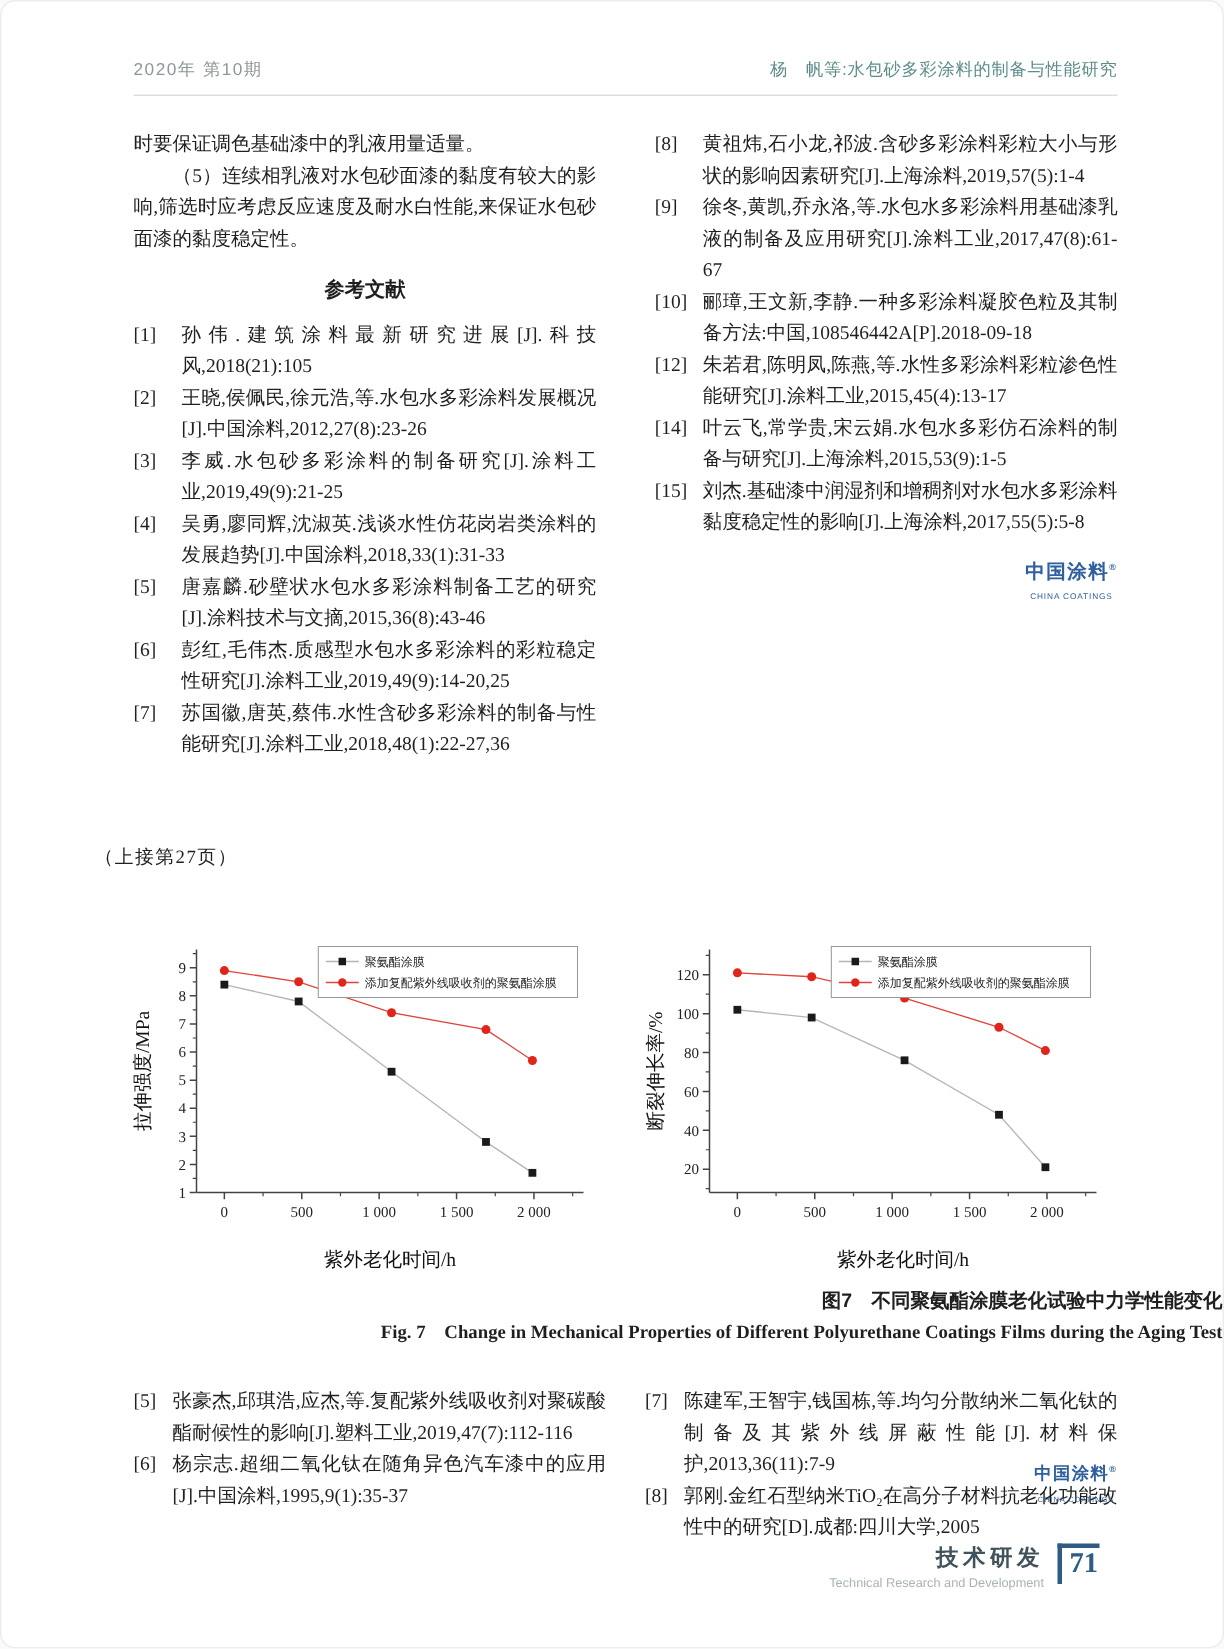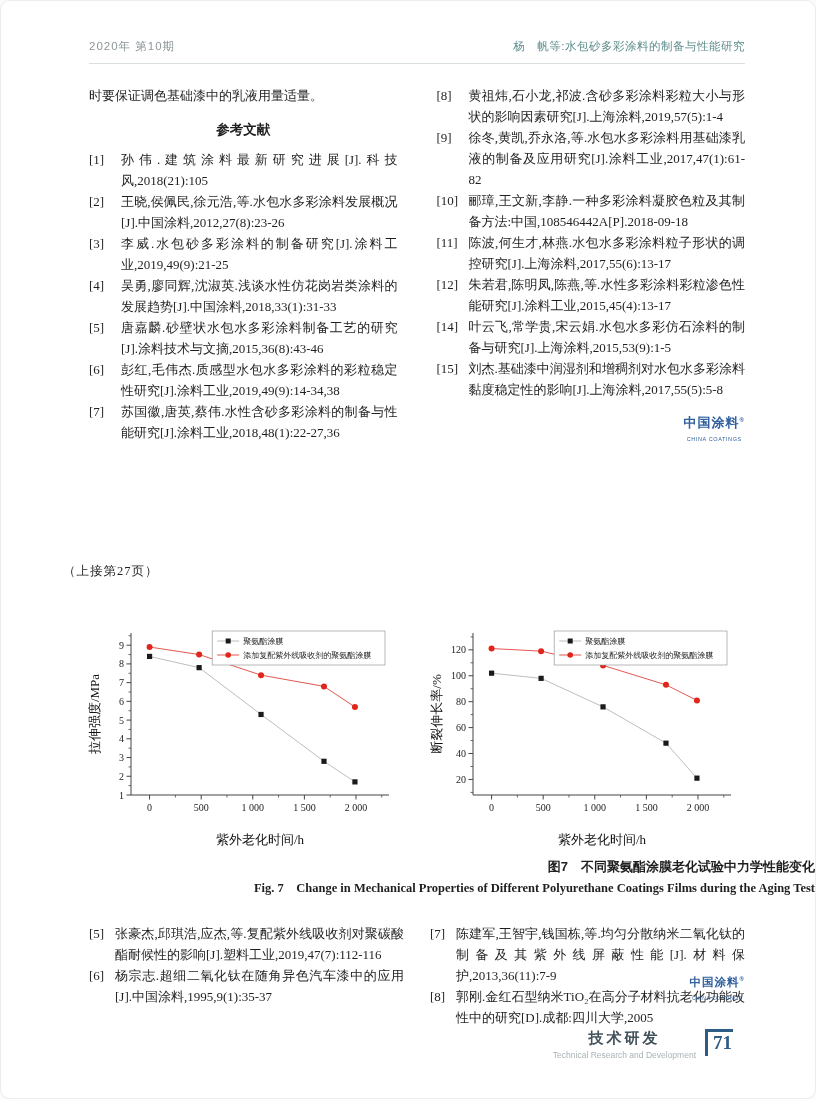--- a/index.html
+++ b/index.html
@@ -44,21 +44,21 @@
   .cap-zh{font-family:"Liberation Sans","DejaVu Sans",sans-serif;font-weight:bold;
     font-size:13px;margin:0;}
   .cap-en{font-family:"Liberation Serif","DejaVu Serif",serif;font-weight:bold;
     font-size:12.5px;margin:4px 0 0 0;}
   
   .bottom-refs{position:absolute;top:922px;left:88px;right:70px;display:flex;gap:26px;}
   .bottom-refs .col{position:relative;}
   .bottom-logo{position:absolute;right:0;top:52px;}
   
   .footer{position:absolute;top:1028px;right:70px;display:flex;align-items:flex-start;gap:9px;}
-  .footer .labels{text-align:center;font-family:"Liberation Sans","DejaVu Sans",sans-serif;}
+  .footer .labels{text-align:right;font-family:"Liberation Sans","DejaVu Sans",sans-serif;}
   .footer .f-zh{font-size:15px;font-weight:bold;color:#42525c;letter-spacing:3px;}
   .footer .f-en{font-size:8.5px;color:#a9b2b6;margin-top:2px;}
   .pagenum{position:relative;width:40px;height:32px;}
   .pagenum .hbar{position:absolute;top:0;left:0;width:28px;height:3px;background:#2e5c85;}
   .pagenum .vbar{position:absolute;top:0;left:0;width:3px;height:27px;background:#2e5c85;}
   .pagenum .n{position:absolute;top:3px;left:8px;font-weight:bold;
     font-size:19px;color:#2e5c85;font-family:"Liberation Serif","DejaVu Serif",serif;}
   svg text{font-family:"Liberation Serif","DejaVu Serif",serif;}
 </style>
 </head>
@@ -68,20 +68,21 @@
 
   <div class="header">
     <span class="hl">2020年  第10期</span>
     <span class="hr">杨　帆等:水包砂多彩涂料的制备与性能研究</span>
   </div>
   <div class="header-rule"></div>
 
   <div class="cols">
     <div class="col">
       <p class="para">时要保证调色基础漆中的乳液用量适量。</p>
+      <p class="para indent">（5）连续相乳液对水包砂面漆的黏度有较大的影响,筛选时应考虑反应速度及耐水白性能,来保证水包砂面漆的黏度稳定性。</p>
       <div class="refs-heading">参考文献</div>
       <div>
 
           <div class="ref">
             <span class="num">[1]</span>
             <span class="txt">孙伟.建筑涂料最新研究进展[J].科技风,2018(21):105</span>
           </div>
 
           <div class="ref">
             <span class="num">[2]</span>
@@ -98,51 +99,47 @@
             <span class="txt">吴勇,廖同辉,沈淑英.浅谈水性仿花岗岩类涂料的发展趋势[J].中国涂料,2018,33(1):31-33</span>
           </div>
 
           <div class="ref">
             <span class="num">[5]</span>
             <span class="txt">唐嘉麟.砂壁状水包水多彩涂料制备工艺的研究[J].涂料技术与文摘,2015,36(8):43-46</span>
           </div>
 
           <div class="ref">
             <span class="num">[6]</span>
-            <span class="txt">彭红,毛伟杰.质感型水包水多彩涂料的彩粒稳定性研究[J].涂料工业,2019,49(9):14-34,38</span>
+            <span class="txt">彭红,毛伟杰.质感型水包水多彩涂料的彩粒稳定性研究[J].涂料工业,2019,49(9):14-20,25</span>
           </div>
 
           <div class="ref">
             <span class="num">[7]</span>
             <span class="txt">苏国徽,唐英,蔡伟.水性含砂多彩涂料的制备与性能研究[J].涂料工业,2018,48(1):22-27,36</span>
           </div>
         </div>
     </div>
     <div class="col">
       <div>
 
           <div class="ref">
             <span class="num">[8]</span>
             <span class="txt">黄祖炜,石小龙,祁波.含砂多彩涂料彩粒大小与形状的影响因素研究[J].上海涂料,2019,57(5):1-4</span>
           </div>
 
           <div class="ref">
             <span class="num">[9]</span>
-            <span class="txt">徐冬,黄凯,乔永洛,等.水包水多彩涂料用基础漆乳液的制备及应用研究[J].涂料工业,2017,47(1):61-82</span>
+            <span class="txt">徐冬,黄凯,乔永洛,等.水包水多彩涂料用基础漆乳液的制备及应用研究[J].涂料工业,2017,47(8):61-67</span>
           </div>
 
           <div class="ref">
             <span class="num">[10]</span>
             <span class="txt">郦璋,王文新,李静.一种多彩涂料凝胶色粒及其制备方法:中国,108546442A[P].2018-09-18</span>
           </div>
 
-          <div class="ref">
-            <span class="num">[11]</span>
-            <span class="txt">陈波,何生才,林燕.水包水多彩涂料粒子形状的调控研究[J].上海涂料,2017,55(6):13-17</span>
-          </div>
 
           <div class="ref">
             <span class="num">[12]</span>
             <span class="txt">朱若君,陈明凤,陈燕,等.水性多彩涂料彩粒渗色性能研究[J].涂料工业,2015,45(4):13-17</span>
           </div>
 
 
           <div class="ref">
             <span class="num">[14]</span>
             <span class="txt">叶云飞,常学贵,宋云娟.水包水多彩仿石涂料的制备与研究[J].上海涂料,2015,53(9):1-5</span>

